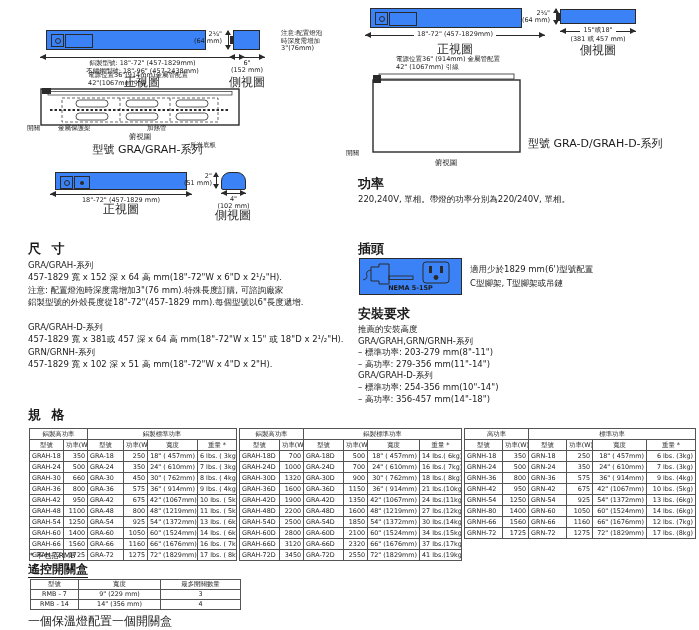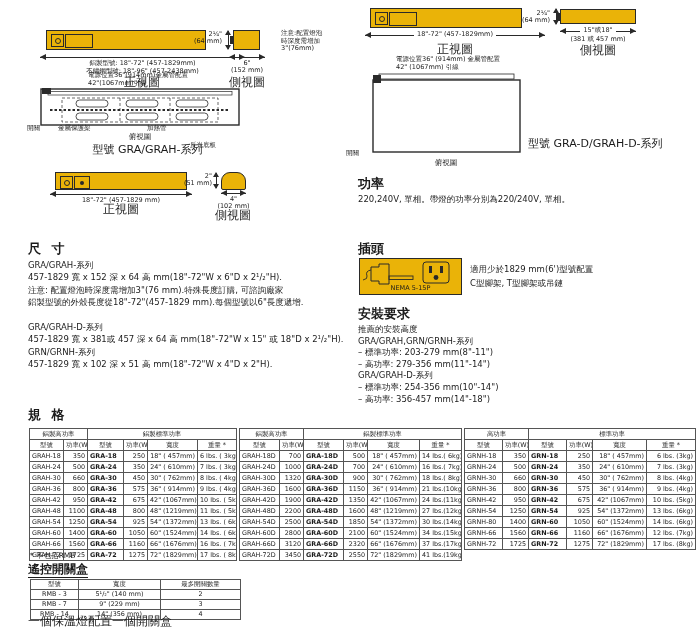--- a/index.html
+++ b/index.html
@@ -8,21 +8,21 @@
   .t{position:absolute;}
   .c{text-align:center;}
   .r{text-align:right;}
   .f6{font-size:6.5px;line-height:7.6px;}
   .f7{font-size:7.5px;line-height:8.5px;}
   .f8{font-size:12px;line-height:9px;}
   .f85{font-size:8.5px;line-height:10px;}
   .f11{font-size:11px;line-height:13px;}
   .h1{position:absolute;font-size:13px;font-weight:bold;}
   .ls{letter-spacing:3px;}
-  .obox{position:absolute;border:1.2px solid #2a2a2a;background:#eab308;box-sizing:border-box;}
+  .obox{position:absolute;border:1.2px solid #2a2a2a;background:#3b82f6;box-sizing:border-box;font-weight:bold;}
   .swd{position:absolute;left:4px;top:3px;width:11px;height:11px;border:1px solid #2a2a2a;}
   .swd::after{content:"";position:absolute;left:2.5px;top:2.5px;width:4px;height:4px;border:1px solid #2a2a2a;border-radius:50%;}
   .swb{position:absolute;left:18px;top:3px;width:26px;height:12px;border:1px solid #2a2a2a;}
   .swf{position:absolute;left:18px;top:3px;width:14px;height:11px;border:1px solid #2a2a2a;}
   .swf::after{content:"";position:absolute;left:4.5px;top:3.5px;width:4px;height:4px;background:#2a2a2a;border-radius:50%;}
   .knob{position:absolute;left:-4px;top:50%;margin-top:-4px;width:4px;height:8px;background:#2a2a2a;}
   .roundtop{border-radius:9px 9px 2px 2px;}
   .dim{position:absolute;border-top:1px solid #2a2a2a;}
   .dim::before,.dim::after{content:"";position:absolute;top:-4px;width:0;height:0;
      border-top:3.5px solid transparent;border-bottom:3.5px solid transparent;}
@@ -38,21 +38,21 @@
   .s{fill:none;stroke:#2a2a2a;}
   .lines div{white-space:pre;}
   table.spec{position:absolute;border-collapse:collapse;table-layout:fixed;font-size:6.4px;border:1.5px solid #333;}
   .spec th,.spec td{border:1px solid #555;height:10px;line-height:10px;padding:0 2px;
      white-space:pre;overflow:hidden;font-weight:normal;}
   .spec thead th{text-align:center;}
   .spec tr > *:nth-child(3){border-left-width:1.8px;}
   .spec th.gdiv{border-left-width:1.8px;}
   .spec td:nth-child(1){text-align:left;}
   .spec td:nth-child(2){text-align:right;}
-  .spec td:nth-child(3){text-align:left;font-weight:bold;}
+  .spec td:nth-child(3){text-align:left;}
   .spec td:nth-child(4){text-align:right;}
   .spec td:nth-child(5){text-align:right;}
   .spec td:nth-child(6){text-align:right;}
   table.rtable{position:absolute;border-collapse:collapse;table-layout:fixed;font-size:6.4px;border:1.5px solid #333;}
   .rtable th,.rtable td{border:1px solid #555;height:9px;line-height:9px;padding:0 2px;
      text-align:center;white-space:pre;overflow:hidden;font-weight:normal;}
   .uline{border-bottom:1px solid #1b1b1b;padding-bottom:1px;}
 </style>
 </head>
 <body>
@@ -454,28 +454,20 @@
         </tr>
         <tr>
           <td>GRNH-24</td>
           <td>500</td>
           <td>GRN-24</td>
           <td>350</td>
           <td>24" ( 610mm)</td>
           <td>7 lbs. (3kg)</td>
         </tr>
         <tr>
-          <td>GRNH-30</td>
-          <td>660</td>
-          <td>GRN-30</td>
-          <td>450</td>
-          <td>30" ( 762mm)</td>
-          <td>8 lbs. (4kg)</td>
-        </tr>
-        <tr>
           <td>GRNH-36</td>
           <td>800</td>
           <td>GRN-36</td>
           <td>575</td>
           <td>36" ( 914mm)</td>
           <td>9 lbs. (4kg)</td>
         </tr>
         <tr>
           <td>GRNH-42</td>
           <td>950</td>
@@ -530,25 +522,20 @@
       </colgroup>
     <thead>
         <tr>
           <th>型號</th>
           <th>寬度</th>
           <th>最多開關數量</th>
         </tr>
       </thead>
     <tbody>
         <tr>
-          <td>RMB - 3</td>
-          <td>5¹/₂" (140 mm)</td>
-          <td>2</td>
-        </tr>
-        <tr>
           <td>RMB - 7</td>
           <td>9" (229 mm)</td>
           <td>3</td>
         </tr>
         <tr>
           <td>RMB - 14</td>
           <td>14" (356 mm)</td>
           <td>4</td>
         </tr>
       </tbody>

